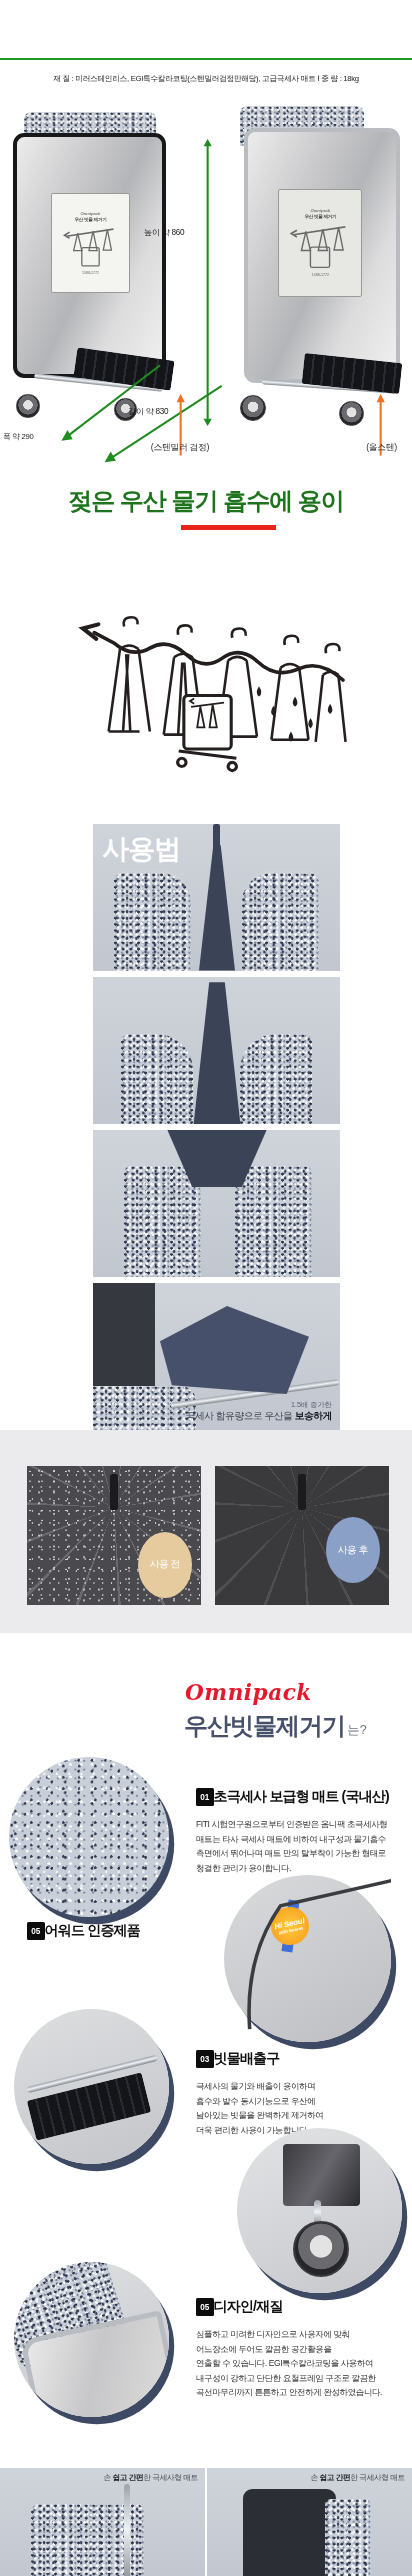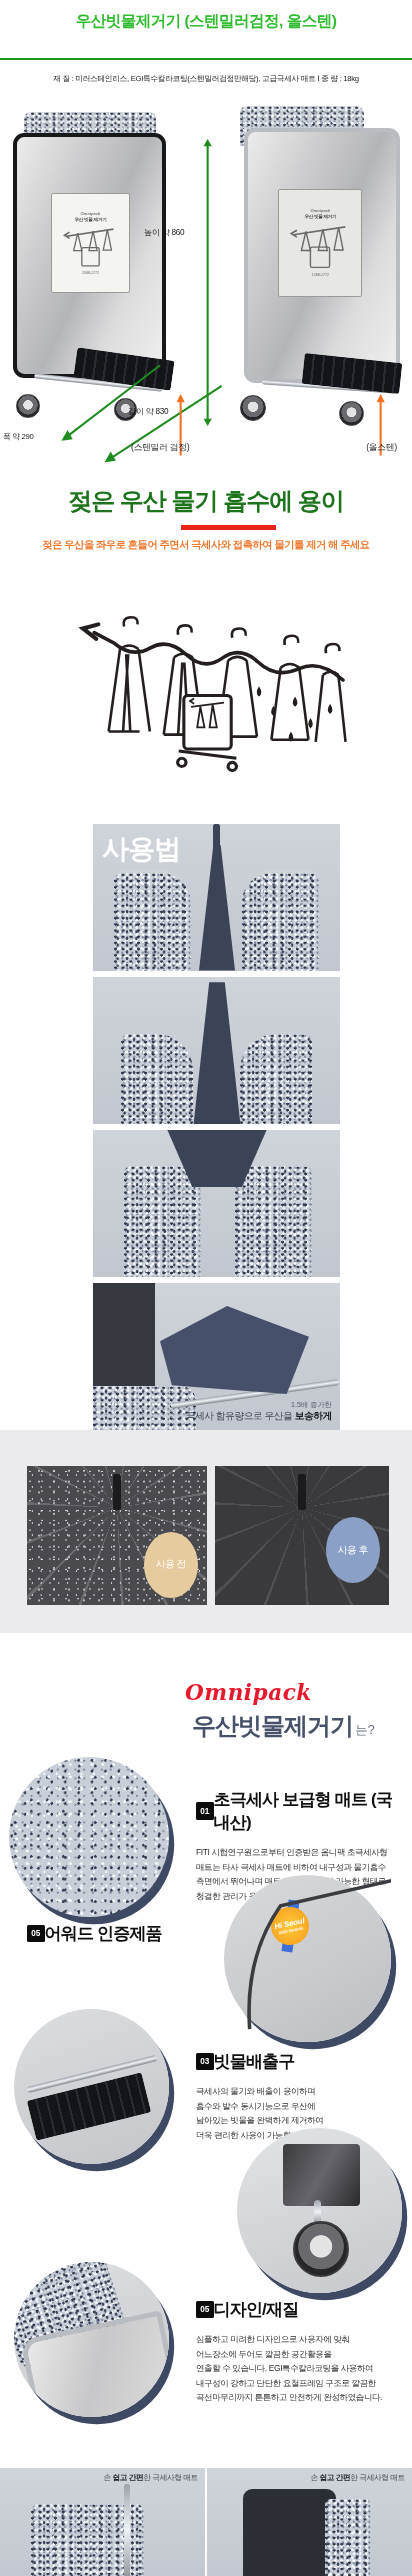--- a/index.html
+++ b/index.html
@@ -85,38 +85,37 @@
 
   
   .brand-logo{font-family:"DejaVu Serif","Liberation Serif",serif;font-style:italic;font-weight:700;
      font-size:21.6px;color:#e8192c;letter-spacing:0.5px;}
   .about-title{font-size:24px;font-weight:800;color:#475069;letter-spacing:-1px;}
   .about-suffix{font-size:12.4px;font-weight:400;color:#6c7385;}
   .feat-circle{position:absolute;border-radius:50%;box-shadow:5.2px 7.2px 0 0 #3e4a63;}
   .feat-title{display:flex;align-items:center;gap:0;}
   .feat-num{width:17.5px;height:17.5px;background:#0c0c0c;color:#fff;font-size:8.2px;font-weight:700;
      display:flex;align-items:center;justify-content:center;border-radius:1.5px;flex:0 0 auto;}
-  .feat-name{font-size:17px;font-weight:800;color:#101010;letter-spacing:-0.8px;}
+  .feat-name{font-size:14px;font-weight:800;color:#101010;letter-spacing:-0.8px;}
   .feat-body{margin-top:11px;font-size:8.5px;line-height:1.72;color:#2f2f2f;letter-spacing:-0.4px;}
   .badge-hiseoul{position:absolute;width:38px;height:38px;border-radius:50%;background:radial-gradient(#ffc93c,#f59a1a);
      display:flex;flex-direction:column;align-items:center;justify-content:center;color:#fff;transform:rotate(-12deg);}
   .badge-hiseoul .b1{font-size:7.7px;font-weight:800;font-style:italic;}
   .badge-hiseoul .b2{font-size:4.1px;font-weight:700;}
   .ribbon{position:absolute;width:11.3px;height:52px;background:#3d6fd6;}
 
   
   .cellcap{position:absolute;font-size:7.7px;color:#454a53;letter-spacing:-0.4px;}
   .cellcap b{color:#23262c;}
 </style>
 </head>
 <body>
 
 <div id="canvas">
 
-  <div class="abs ctr page-title">우산빗물제거기 (스텐밀러검정, 올스텐)</div>
   <div class="abs green-rule"></div>
   <div class="abs ctr materials">재 질 : 미러스테인리스, EGI특수칼라코팅(스텐밀러검정만해당), 고급극세사 매트   Ⅰ   중 량 : 18kg</div>
 
   <div class="cart black" style="left:13px;top:112px;width:155px;height:309px;">
     <div class="mat-strip" style="left:11.3px;top:0;width:132px;height:37px;"></div>
     <div class="panel" style="left:0;top:20.6px;width:145px;height:237px;">
       <div class="sticker" style="left:34px;top:56px;width:77px;height:98px;">
         <span class="s-brand">Omnipack</span>
         <span class="s-title">우산 빗물 제거기</span>
         <svg width="57" height="47" viewBox="0 0 110 92">
@@ -173,26 +172,25 @@
 
   <svg class="abs" style="left:175px;top:393px;" width="11.3" height="64" viewBox="0 0 22 125">
     <line x1="11" y1="122" x2="11" y2="16" stroke="#f07020" stroke-width="4"></line>
     <path d="M11 2 L3 18 L19 18 Z" fill="#f07020"></path>
   </svg>
   <svg class="abs" style="left:375px;top:393px;" width="11.3" height="64" viewBox="0 0 22 125">
     <line x1="11" y1="122" x2="11" y2="16" stroke="#f07020" stroke-width="4"></line>
     <path d="M11 2 L3 18 L19 18 Z" fill="#f07020"></path>
   </svg>
 
-  <div class="variant-cap" style="left:131px;top:442px;width:98px;">(스텐밀러 검정)</div>
+  <div class="variant-cap" style="left:131px;top:442px;width:98px;text-align:center;">(스텐밀러 검정)</div>
   <div class="variant-cap" style="left:335px;top:442px;width:93px;text-align:center;">(올스텐)</div>
 
   <div class="abs ctr hero-headline">젖은 우산 물기 흡수에 용이</div>
   <div class="abs hero-underline"></div>
-  <div class="abs ctr hero-sub">젖은 우산을 좌우로 흔들어 주면서 극세사와 접촉하여 물기를 제거 해 주세요</div>
 
   <svg class="abs" style="left:62px;top:577px;" width="289" height="206" viewBox="0 0 560 400">
     <g stroke="#241f1e" stroke-width="7" fill="none" stroke-linecap="round">
       <path d="M545 200 Q500 160 460 178 Q415 198 380 165 Q345 133 310 158 Q275 183 240 150 Q205 118 170 138 Q135 158 100 128 L62 108"></path>
       <path d="M66 120 L40 100 L70 92" stroke-width="8"></path>
     </g>
     <g stroke="#241f1e" stroke-width="5" fill="none">
       <path d="M120 96 q-4 -18 14 -18 q14 0 12 14"></path>
       <path d="M112 140 l-22 160 M148 140 l22 160 M112 140 q18 -14 36 0 M90 300 l60 0 M118 300 l10 -150 M132 300 l-8 -150"></path>
       <path d="M225 112 q-4 -18 14 -18 q14 0 12 14"></path>
@@ -234,40 +232,40 @@
     <div class="speckle abs" style="left:0;top:103px;width:103px;height:44px;border-radius:0 15.5px 0 0;"></div>
     <div class="tube" style="left:77px;top:108px;width:170px;height:6.2px;transform:rotate(-8deg);"></div>
     <div class="navyshape" style="left:67px;top:23px;width:149px;height:88px;border-radius:6.2px;clip-path:polygon(45% 0,100% 35%,85% 100%,8% 90%,0 40%);background:#46506a;"></div>
     <div class="p4cap">
       <div class="l1">1.5배 증가한</div>
       <div class="l2"><span>극세사 함유량으로 우산을 </span><b>보송하게</b></div>
     </div>
   </div>
 
   <div class="abs ba-band">
-    <div class="umbtop wet" style="left:27px;top:36px;width:174px;height:139px;padding-left:6px;">
+    <div class="umbtop wet" style="left:27px;top:36px;width:174px;height:139px;">
       <div class="canopy"></div>
       <div class="drops"></div>
       <div class="pole"></div>
       <div class="ba-ellipse before" style="right:9.3px;bottom:7.2px;">
           <span>사용 전</span>
         </div>
     </div>
     <div class="umbtop" style="left:215px;top:36px;width:174px;height:139px;">
       <div class="canopy"></div>
       <div class="pole"></div>
       <div class="ba-ellipse after" style="right:9.3px;bottom:22px;">
           <span>사용 후</span>
         </div>
     </div>
   </div>
 
   <div class="abs" style="left:0;top:1633px;width:412px;height:835px;">
     <div class="abs brand-logo" style="left:185px;top:47px;">Omnipack</div>
-    <div class="abs" style="left:184px;top:77px;white-space:nowrap;margin-left:8px;">
+    <div class="abs" style="left:184px;top:77px;white-space:nowrap;">
       <span class="about-title">우산빗물제거기</span>
       <span class="about-suffix">는?</span>
     </div>
 
     <div class="feat-circle speckle" style="left:9.3px;top:124px;width:160px;height:160px;background-size:13.4px 10.8px,10.8px 12.4px,16px 11.3px,12.4px 14px,8.8px 8.8px;"></div>
 
     <div class="abs" style="left:196px;top:155px;width:211px;">
       <div class="feat-title">
         <div class="feat-num">01</div>
         <div class="feat-name">초극세사 보급형 매트 (국내산)</div>

